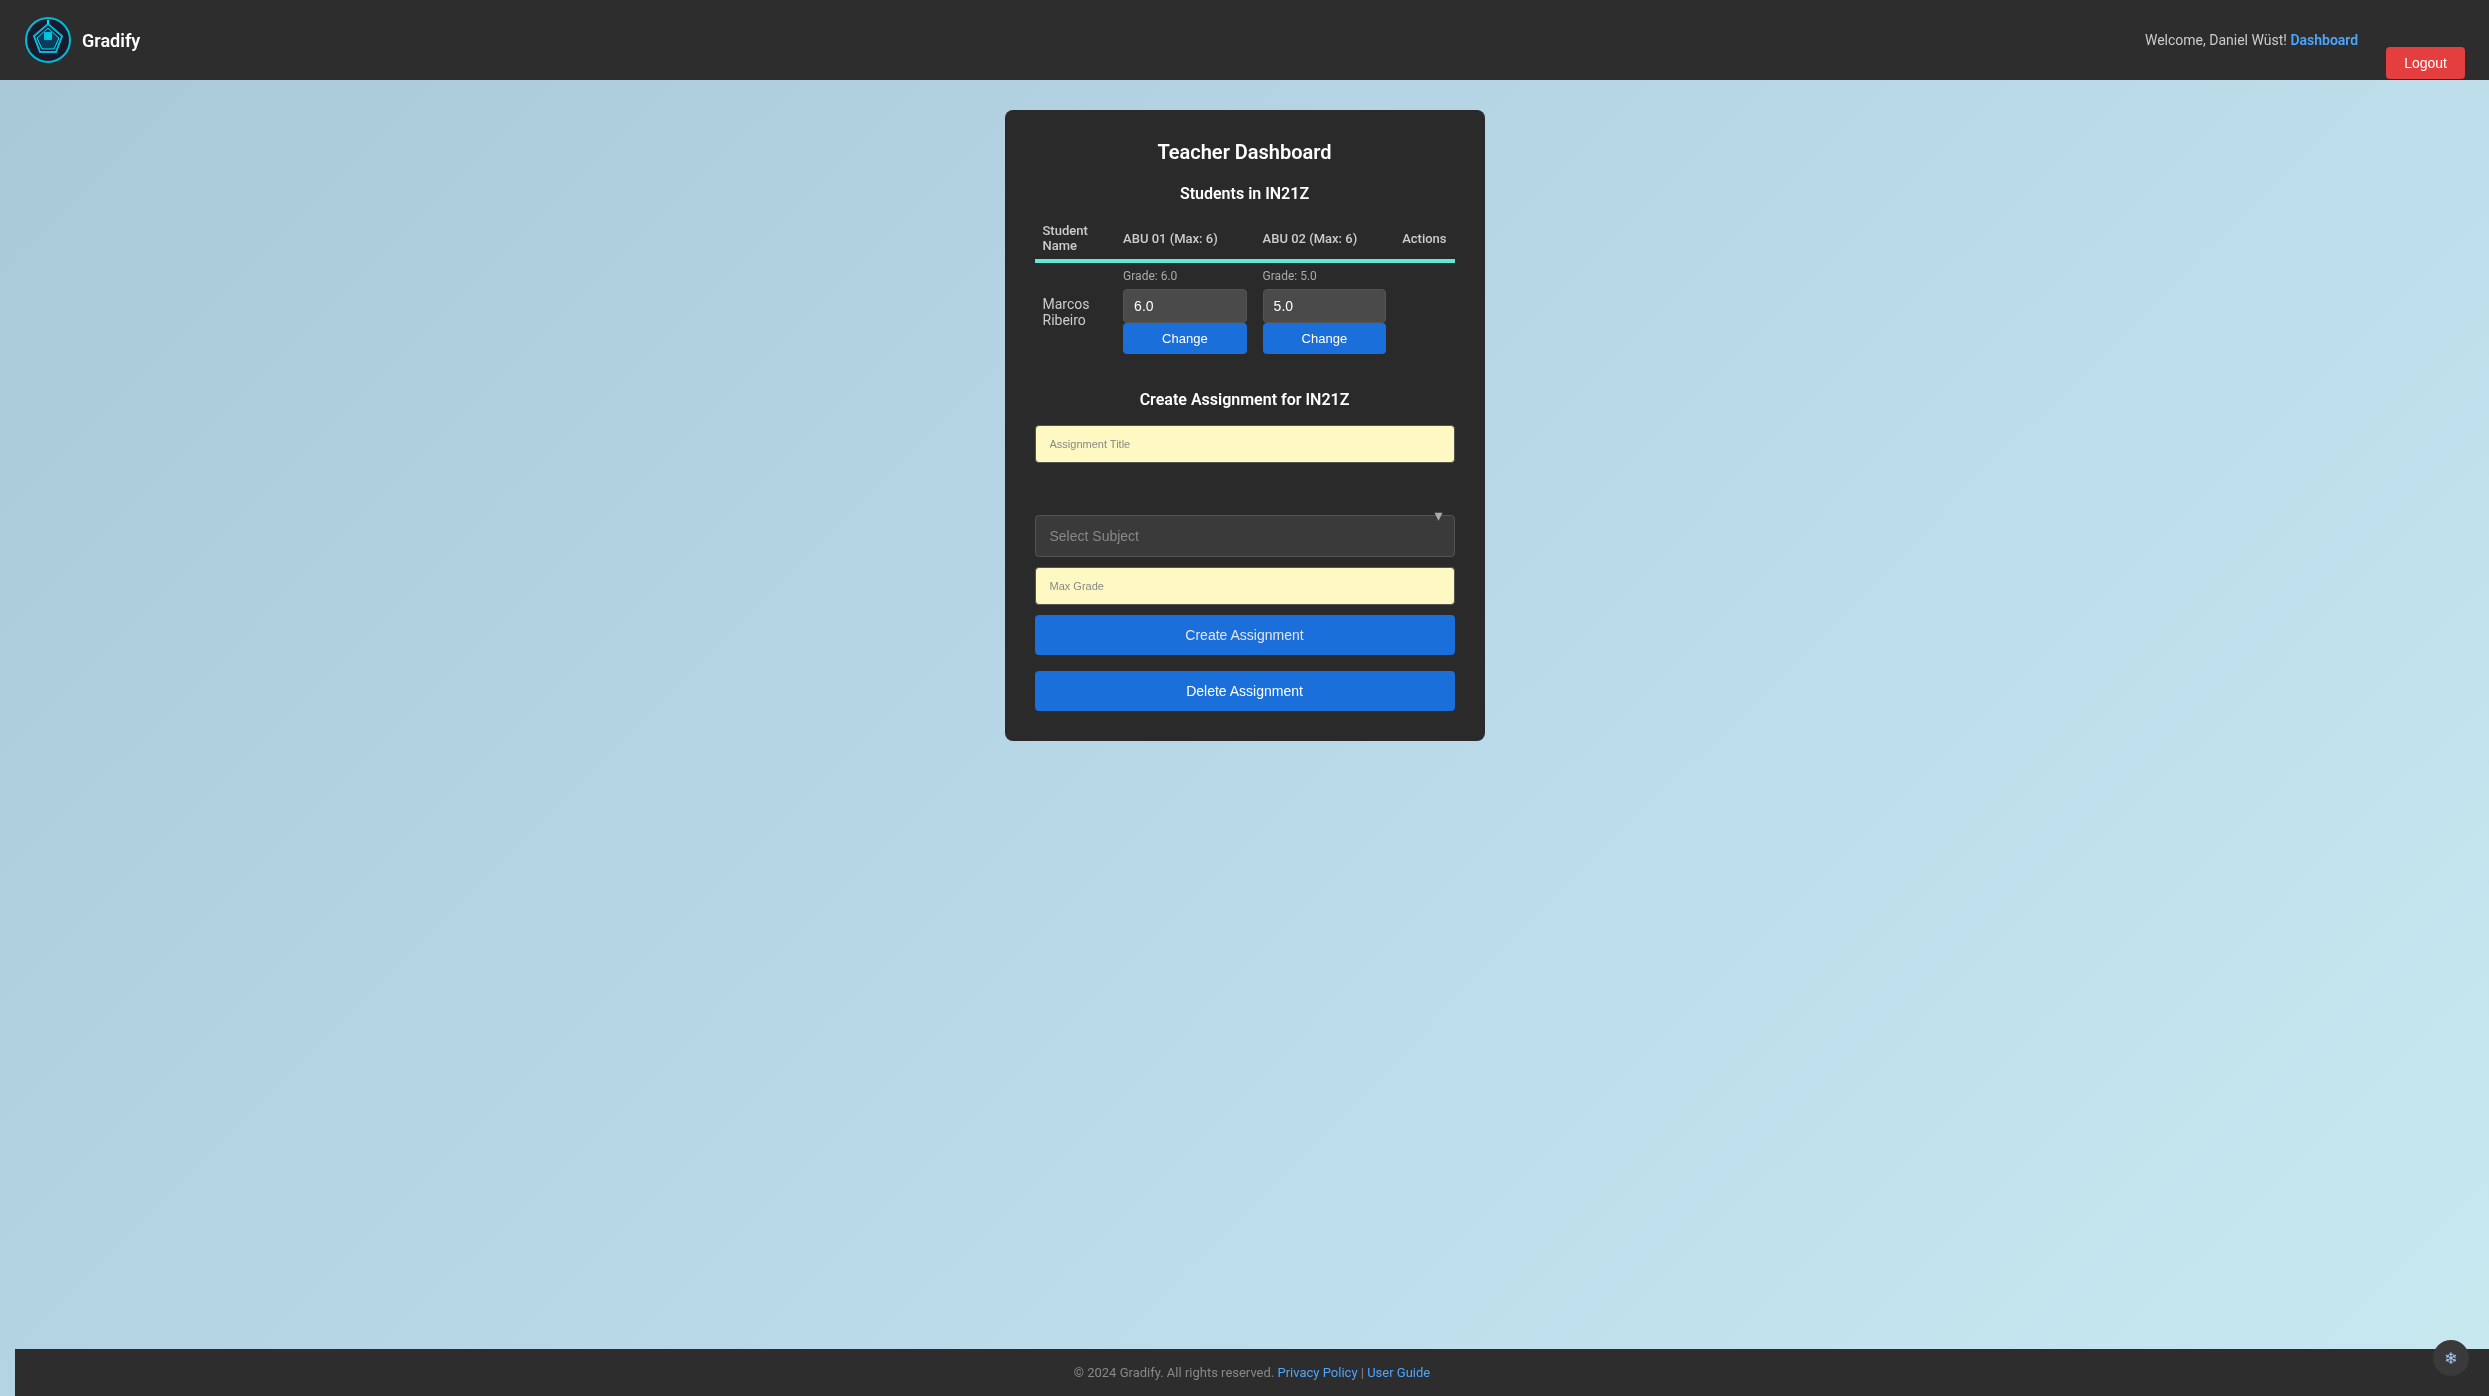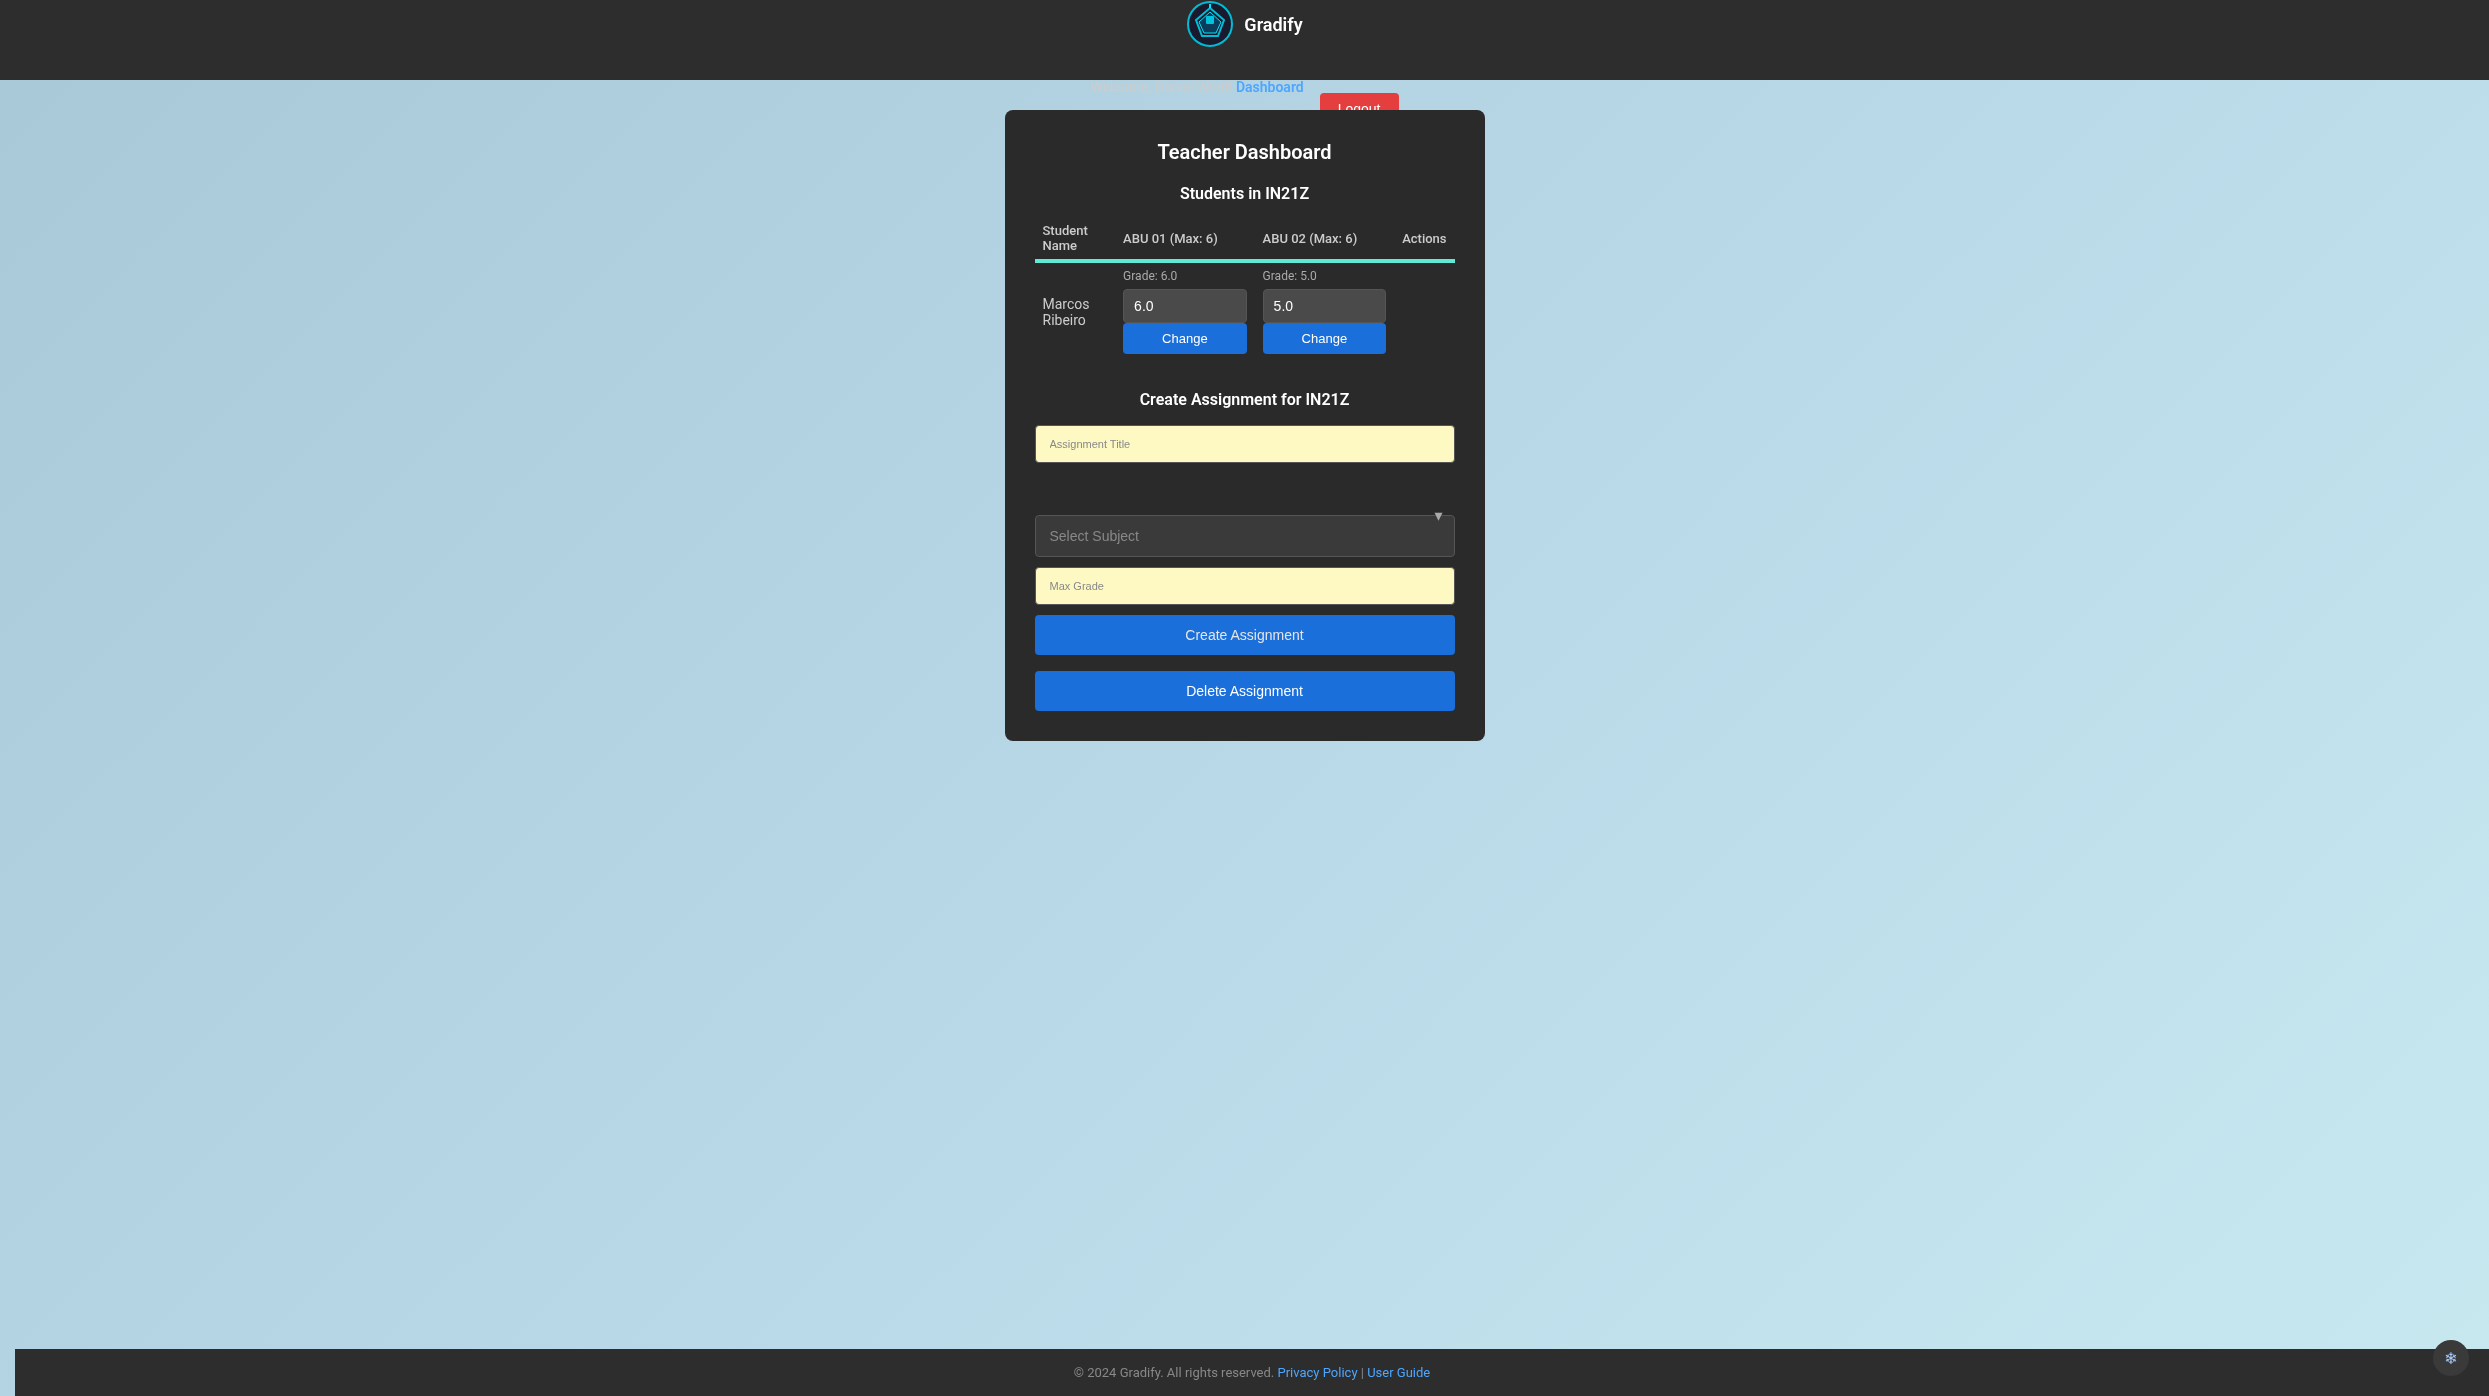--- a/index.html
+++ b/index.html
@@ -18,21 +18,20 @@
 
     
     .navbar {
       background-color: #2d2d2d;
       height: 80px;
       display: flex;
       align-items: center;
       justify-content: space-between;
       padding: 0 24px;
       flex-shrink: 0;
-      flex-direction: column;
     }
 
     .navbar-brand {
       display: flex;
       align-items: center;
       gap: 10px;
     }
 
     .logo-icon {
       width: 48px;
@@ -41,21 +40,21 @@
 
     .brand-name {
       color: #ffffff;
       font-size: 18px;
       font-weight: 600;
     }
 
     .navbar-right {
       display: flex;
       align-items: center;
-      gap: 16px;
+      gap: 28px;
     }
 
     .welcome-text {
       color: #cccccc;
       font-size: 14px;
     }
 
     .welcome-text a {
       color: #4da6ff;
       text-decoration: none;

